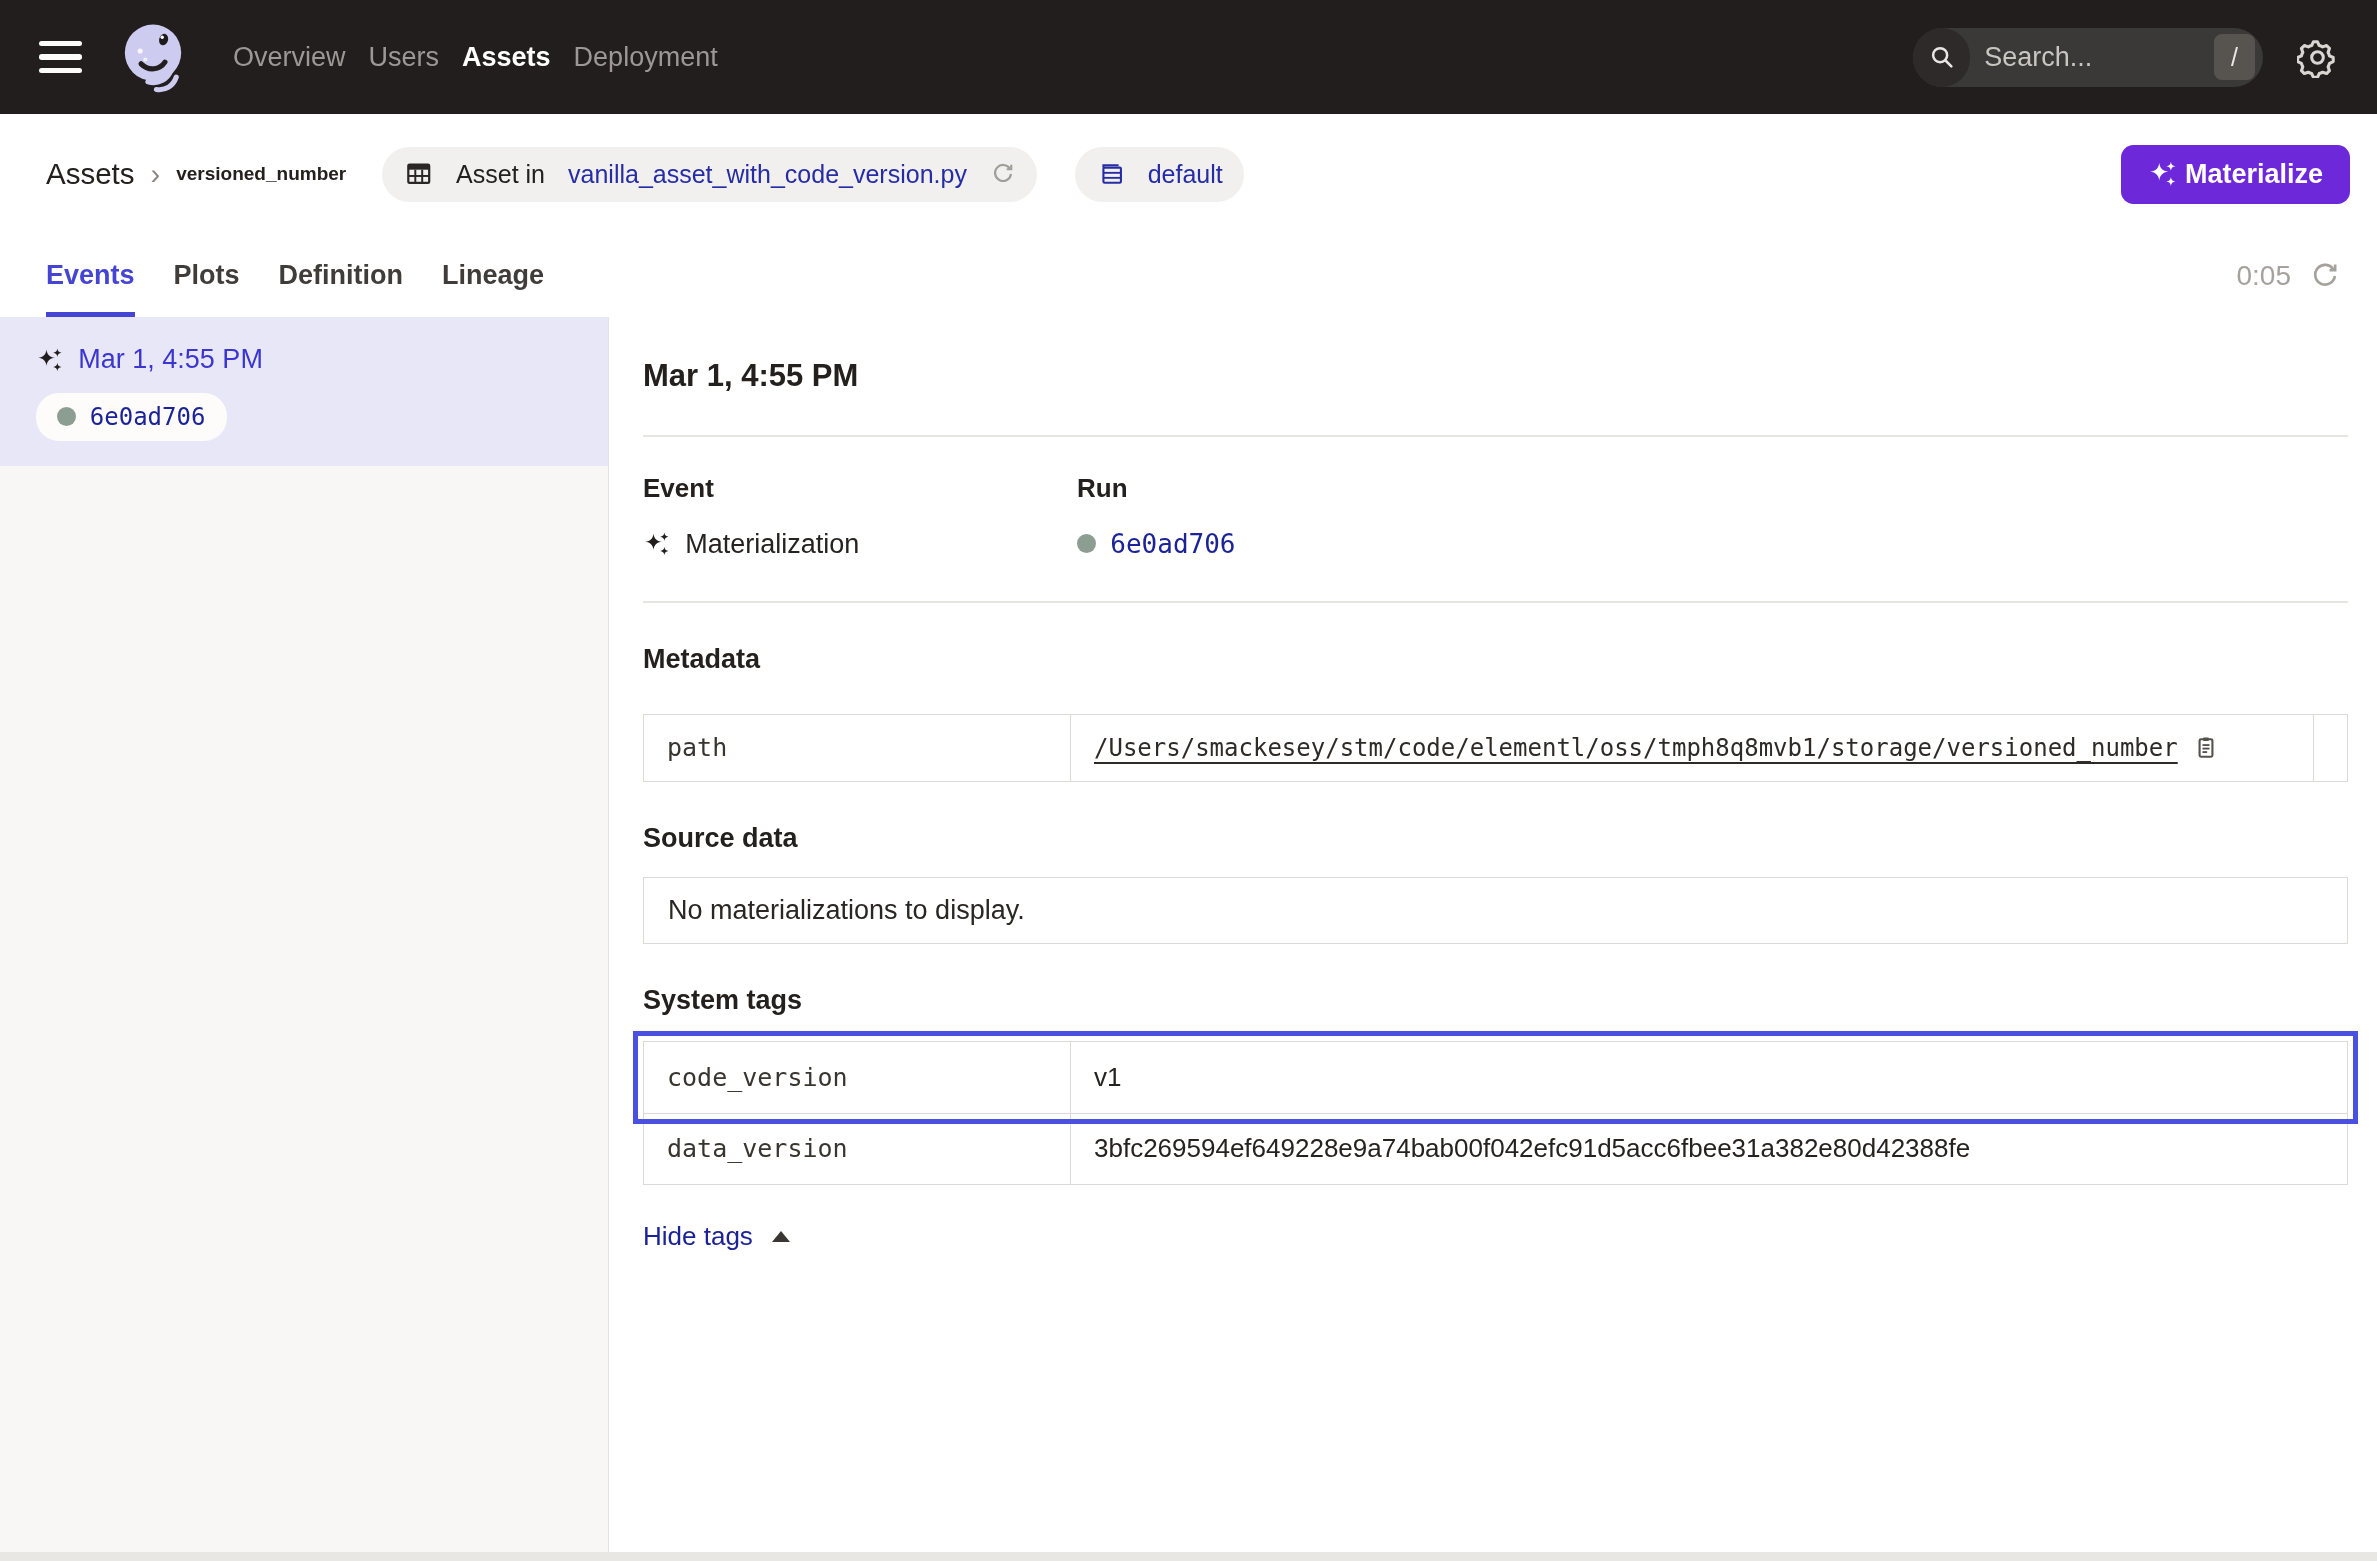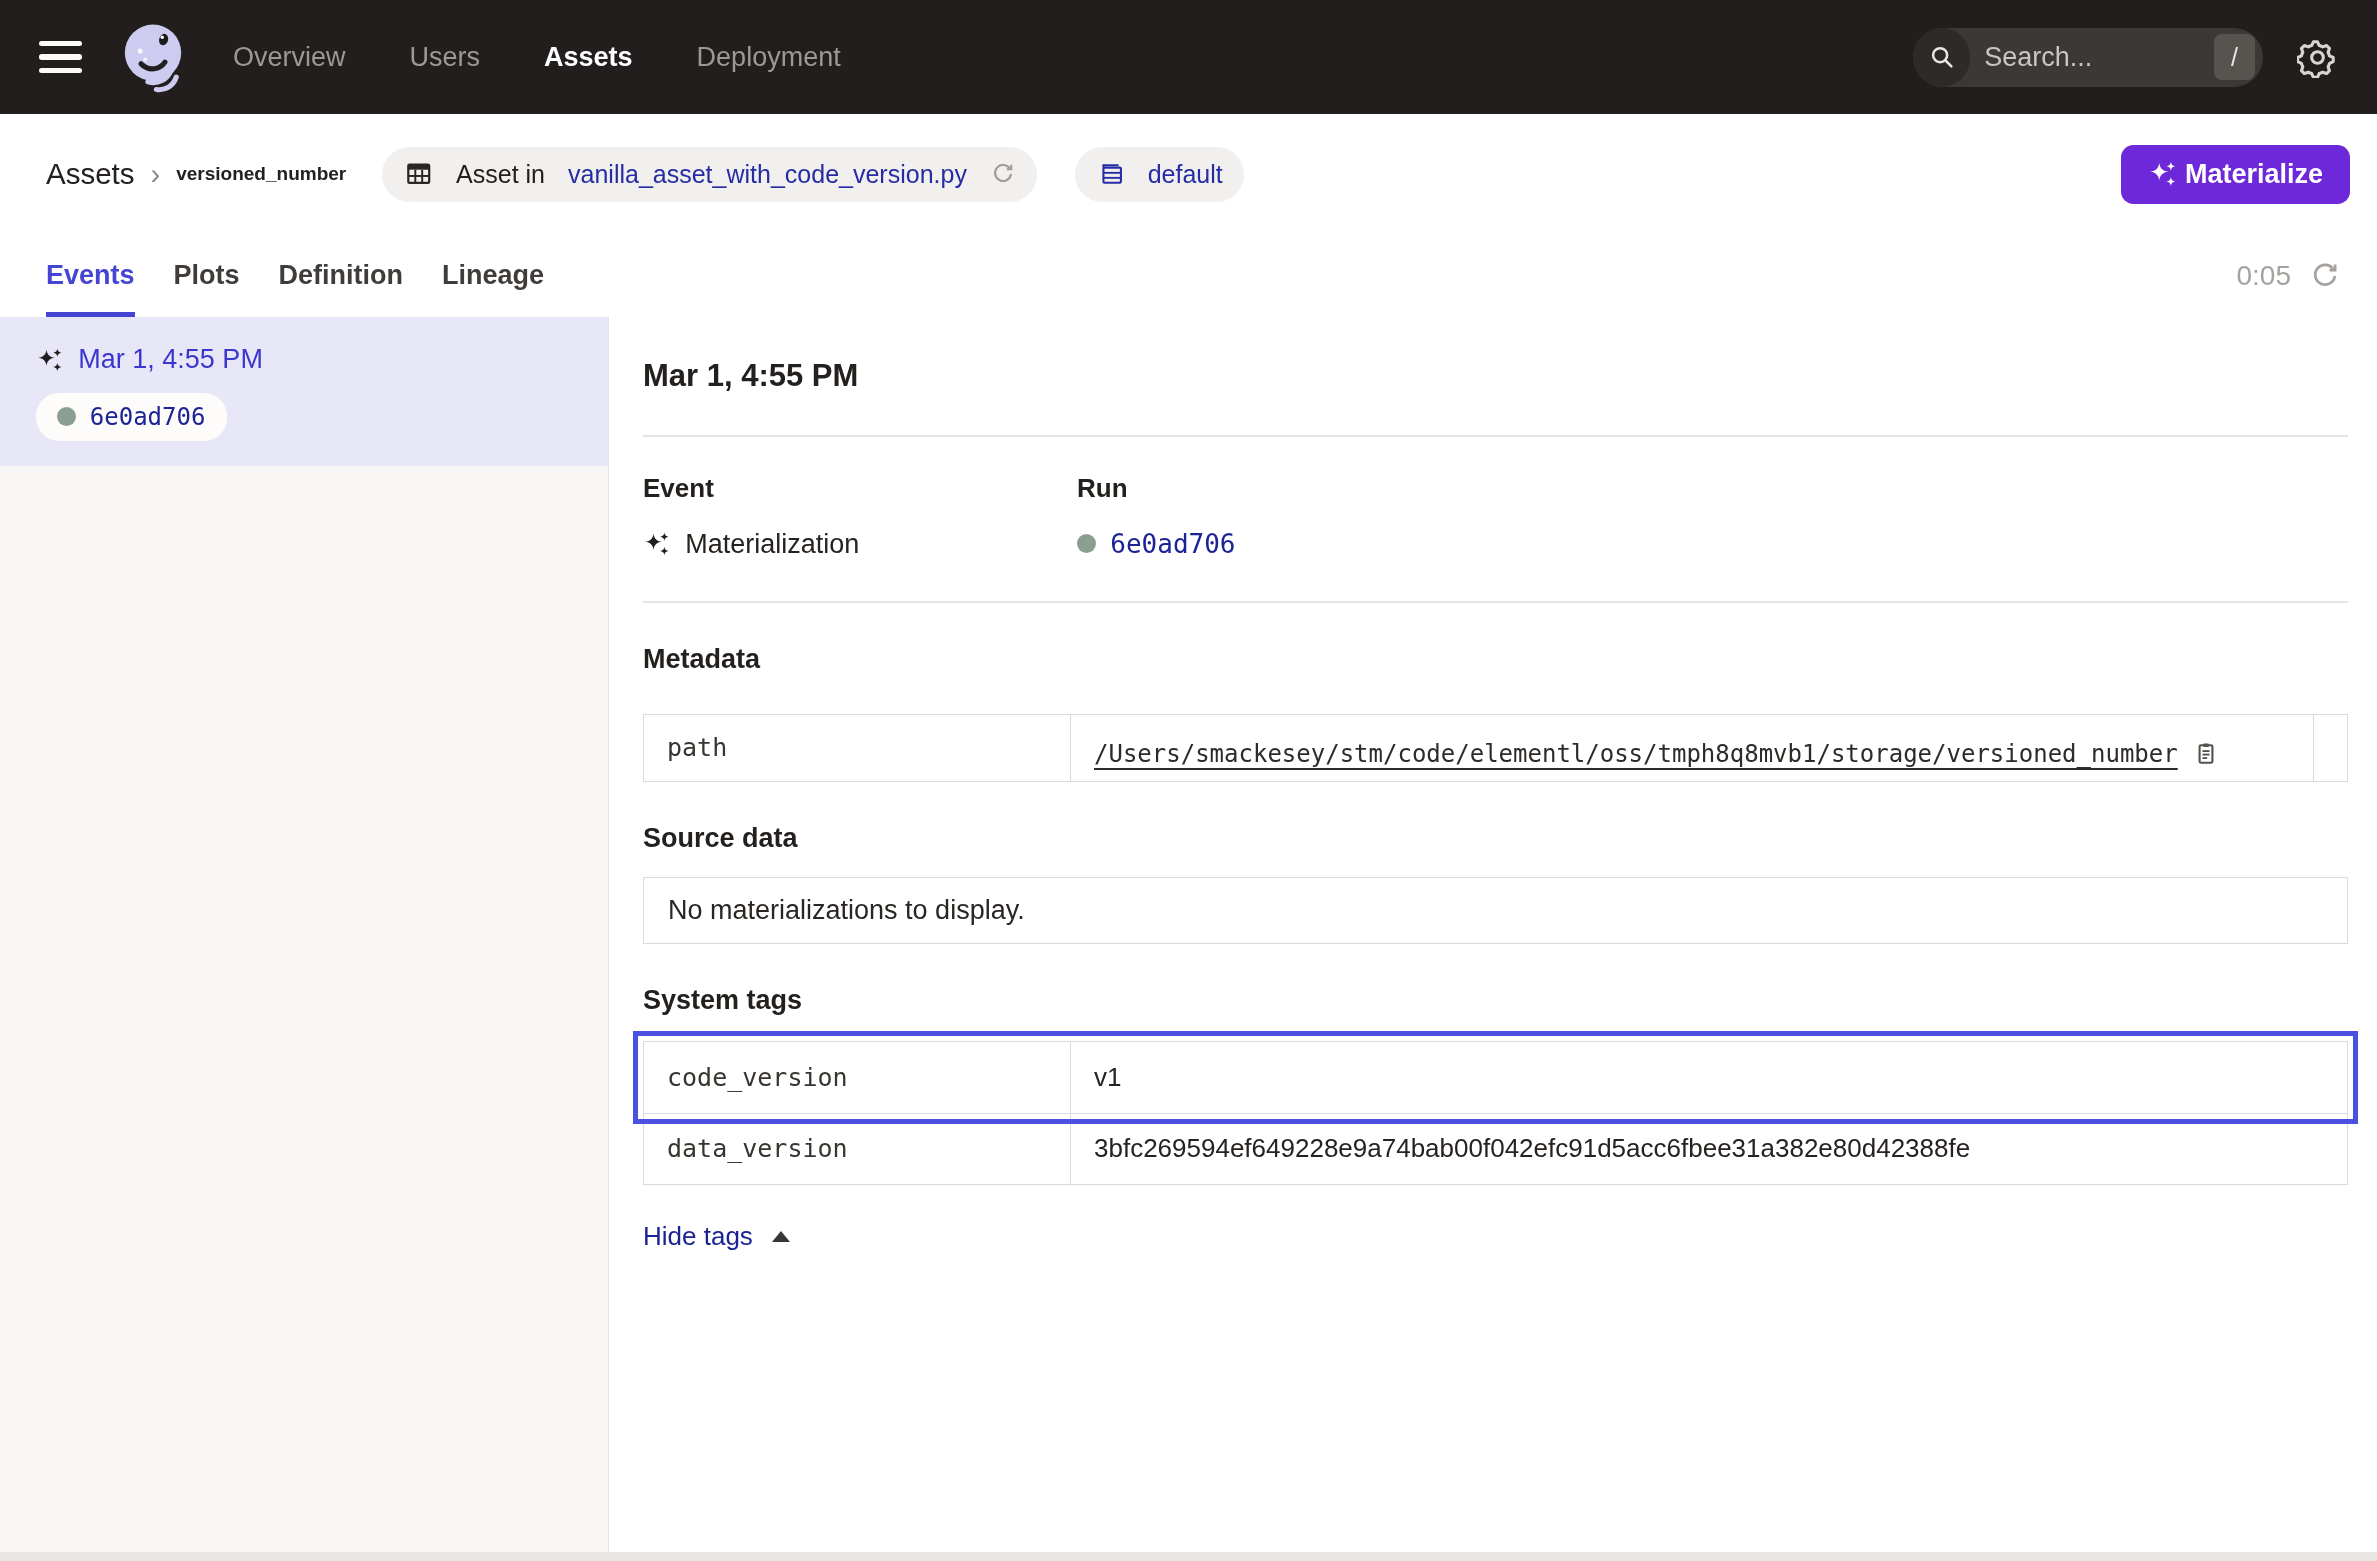--- a/index.html
+++ b/index.html
@@ -11,21 +11,21 @@
   html,body{margin:0;padding:0}
   body{
     width:2377px;height:1561px;overflow:hidden;position:relative;
     font-family:"Liberation Sans",sans-serif;background:#fff;color:#23201E;
   }
   
   .topnav{height:114px;background:var(--nav-bg);display:flex;align-items:center;padding:0 39px}
   .hamburger{width:43px;display:flex;flex-direction:column;gap:8px;cursor:pointer;margin-right:30px}
   .hamburger span{display:block;height:5.4px;border-radius:2.7px;background:#FBFBFA}
   .logo{width:82px;height:82px;margin-right:39px;cursor:pointer}
-  .nav-items{display:flex;align-items:flex-end;gap:64px}
+  .nav-items{display:flex;align-items:flex-end;gap:23px}
   .nav-item{font-size:27px;color:#9C9895;cursor:pointer;font-weight:500}
   .nav-item.active{color:#FFFFFF;font-weight:700}
   .search{margin-left:auto;width:350px;height:59px;border-radius:30px;background:#3B3838;display:flex;align-items:center;overflow:hidden}
   .search-icon-wrap{width:57px;height:59px;border-radius:30px;background:#2D2A29;display:flex;align-items:center;justify-content:center;flex:none}
   .search input{flex:1;min-width:0;background:transparent;border:none;outline:none;color:#E8E6E4;font-size:27px;padding:0 14.3px;font-family:"Liberation Sans",sans-serif}
   .search input::placeholder{color:#C9C6C2}
   .slash-badge{flex:none;width:41px;height:46px;margin-right:8px;border-radius:8px;background:#57534F;color:#E9E7E5;font-size:25px;display:flex;align-items:center;justify-content:center}
   .gear-btn{margin-left:34px;cursor:pointer;display:flex;align-items:center}
   
   .page-header{height:120px;display:flex;align-items:center;padding:0 27px 0 46px;background:#fff}
@@ -58,21 +58,21 @@
   .divider{height:1.8px;background:#E7E5E1;margin-top:41px}
   .cols{display:grid;grid-template-columns:434px 434px 1fr;margin-top:36px}
   .col-label{font-size:26px;font-weight:700;color:#23201E}
   .col-value{margin-top:25px;display:flex;align-items:center;gap:14.3px;font-size:27px;color:#26221F}
   .run-link{font-family:"DejaVu Sans Mono","Liberation Mono",monospace;font-size:26px;color:var(--run-navy);cursor:pointer}
   .section-heading{font-size:27px;font-weight:700;margin-top:41px;color:#23201E}
   .meta-table{margin-top:39px;border:1.8px solid #DCDAD6;display:flex;flex-direction:column}
   .meta-row{display:flex;align-items:stretch;min-height:66px}
   .cell-key{width:427px;flex:none;border-right:1.8px solid #DCDAD6;display:flex;align-items:center;padding-left:23px;
     font-family:"DejaVu Sans Mono","Liberation Mono",monospace;font-size:25px;color:#38342F}
-  .cell-val{flex:1;display:flex;align-items:flex-end;gap:14.3px;padding:12.5px 23px;min-width:0}
+  .cell-val{flex:1;display:flex;align-items:center;gap:14.3px;padding:12.5px 23px;min-width:0}
   .cell-end{width:34px;flex:none;border-left:1.8px solid #DCDAD6}
   .path-link{font-family:"DejaVu Sans Mono","Liberation Mono",monospace;font-size:24px;color:#2E2A27;
     text-decoration:underline;text-underline-offset:6.3px;cursor:pointer;white-space:nowrap}
   .copy-btn{display:flex;align-items:center;cursor:pointer;flex:none}
   .empty-box{margin-top:23px;border:1.8px solid #DCDAD6;padding:17px 24px;font-size:27px;color:#2A2623}
   .tags-table{margin-top:25px;border:1.8px solid #DCDAD6}
   .tag-row{display:flex;align-items:stretch;min-height:71px}
   .tag-row + .tag-row{border-top:1.8px solid #DCDAD6}
   .tag-row.highlight{outline:5.4px solid var(--highlight-outline);outline-offset:6.3px}
   .tag-val{flex:1;display:flex;align-items:center;padding:12.5px 23px;font-size:26px;color:#26221F}

